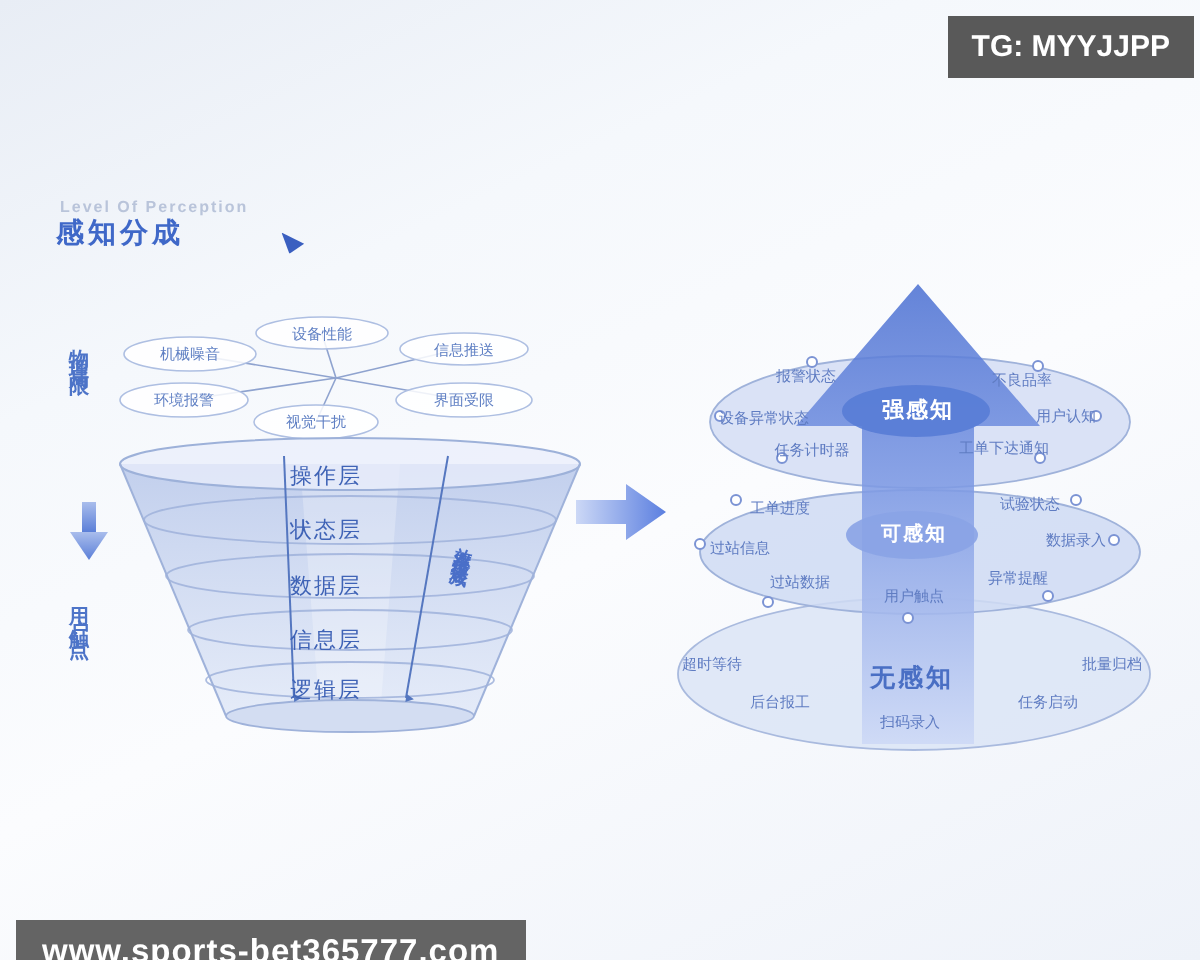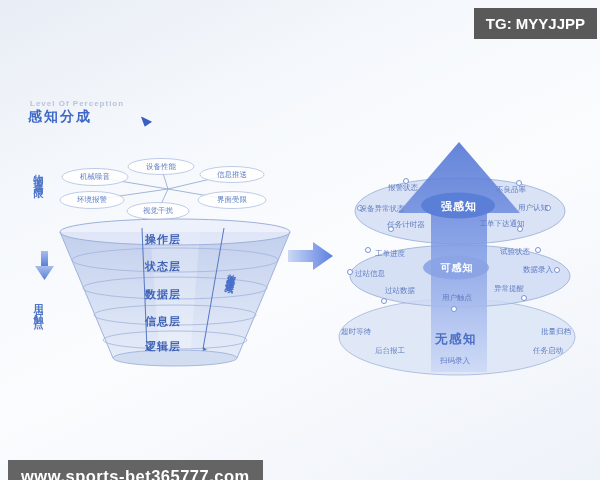--- a/index.html
+++ b/index.html
@@ -6,21 +6,21 @@
   body{
     width:600px;height:480px;overflow:hidden;
     font-family:"Liberation Sans","DejaVu Sans",sans-serif;
     background:linear-gradient(155deg,#e8edf5 0%,#f5f8fc 28%,#fbfcfe 55%,#eef2f9 100%);
   }
   #canvas{position:relative;width:600px;height:480px;}
   svg.layer-art{position:absolute;left:0;top:0;}
   .lbl{position:absolute;transform:translate(-50%,-50%);white-space:nowrap;
        color:#5f7cc2;font-size:7.5px;line-height:1;}
   .lbl.factor{color:#6080c4;font-size:7.5px;}
-  .lbl.flayer{color:#3f63b6;font-size:11px;font-weight:bold;letter-spacing:1px;text-align:center;}
+  .lbl.flayer{color:#3f63b6;font-size:11px;font-weight:normal;letter-spacing:1px;text-align:center;}
   .lbl.badge-strong{color:#ffffff;font-size:11px;font-weight:bold;letter-spacing:1px;}
   .lbl.badge-mid{color:#ffffff;font-size:10px;font-weight:bold;letter-spacing:1px;}
   .lbl.badge-none{color:#4a6fc4;font-size:12.5px;font-weight:bold;letter-spacing:1.5px;}
   .vert{position:absolute;writing-mode:vertical-rl;text-orientation:upright;
         color:#4d74c8;font-weight:bold;white-space:nowrap;}
   .watermark{position:absolute;color:#ffffff;font-weight:bold;}
   #tg-box{top:8px;right:3px;background:#595959;font-size:15px;line-height:19px;padding:6px 12px;}
   #site-box{top:460px;left:8px;background:#646464;font-size:16.5px;line-height:20px;padding:6px 13px;letter-spacing:.5px;}
   #subtitle{position:absolute;left:30px;top:99px;font-size:8px;font-weight:bold;
             color:#b9c4da;letter-spacing:1px;}
@@ -165,19 +165,19 @@
   <div class="lbl" style="left:370px;top:274px">过站信息</div>
   <div class="lbl" style="left:400px;top:291px">过站数据</div>
   <div class="lbl" style="left:457px;top:298px">用户触点</div>
   <div class="lbl" style="left:515px;top:252px">试验状态</div>
   <div class="lbl" style="left:538px;top:270px">数据录入</div>
   <div class="lbl" style="left:509px;top:289px">异常提醒</div>
 
   <div class="lbl" style="left:356px;top:332px">超时等待</div>
   <div class="lbl" style="left:390px;top:351px">后台报工</div>
   <div class="lbl" style="left:455px;top:361px">扫码录入</div>
-  <div class="lbl" style="left:548px;top:351px">任务启动</div>
+  <div class="lbl" style="left:524px;top:351px">任务启动</div>
   <div class="lbl" style="left:556px;top:332px">批量归档</div>
 
   <div class="watermark" id="tg-box">TG: MYYJJPP</div>
   <div class="watermark" id="site-box">www.sports-bet365777.com</div>
 
 </div>
 
 </body></html>

